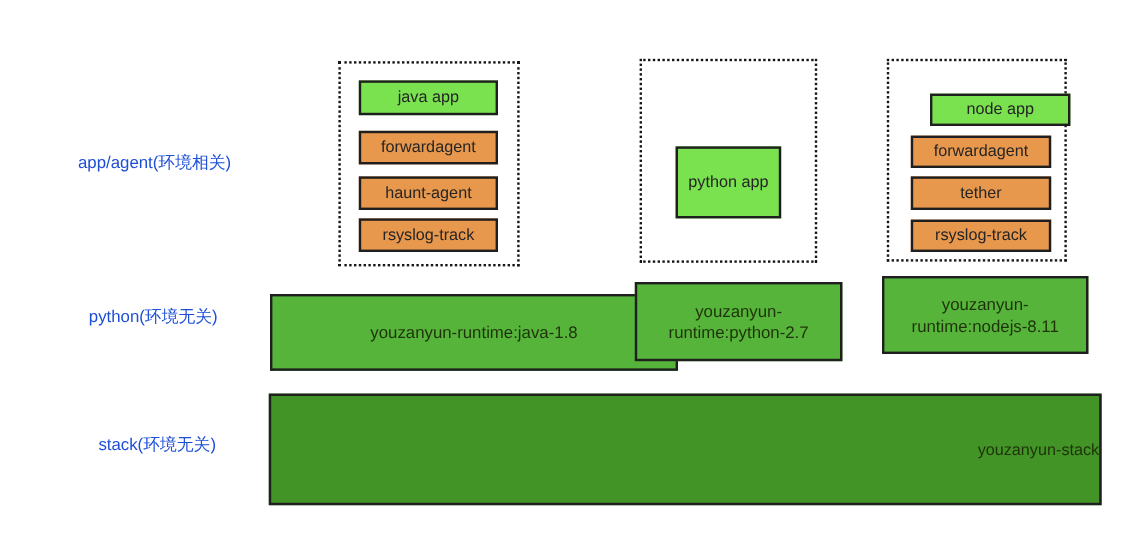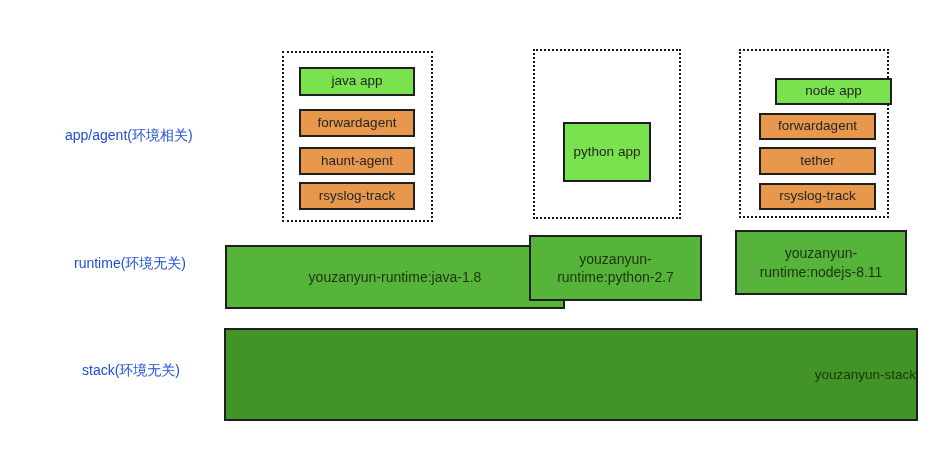--- a/index.html
+++ b/index.html
@@ -60,21 +60,21 @@
     color: #1e3309;
     text-align: center;
   }
 </style>
 </head>
 <body>
 
 <div class="canvas">
 
   <div class="row-label" style="left:65px; top:127px;">app/agent(环境相关)</div>
-  <div class="row-label" style="left:74px; top:255px;">runtime(环境无关)</div>
+  <div class="row-label" style="left:74px; top:255px;">python(环境无关)</div>
   <div class="row-label" style="left:82px; top:362px;">stack(环境无关)</div>
 
   <div class="dotted-group" style="left:282px; top:51px; width:151px; height:171px;">
     <div class="node app" style="left:15px; top:14px; width:116px; height:29px;">java app</div>
     <div class="node agent" style="left:15px; top:56px; width:116px; height:28px;">forwardagent</div>
     <div class="node agent" style="left:15px; top:94px; width:116px; height:28px;">haunt-agent</div>
     <div class="node agent" style="left:15px; top:129px; width:116px; height:28px;">rsyslog-track</div>
   </div>
 
   <div class="dotted-group" style="left:533px; top:49px; width:148px; height:170px;">

